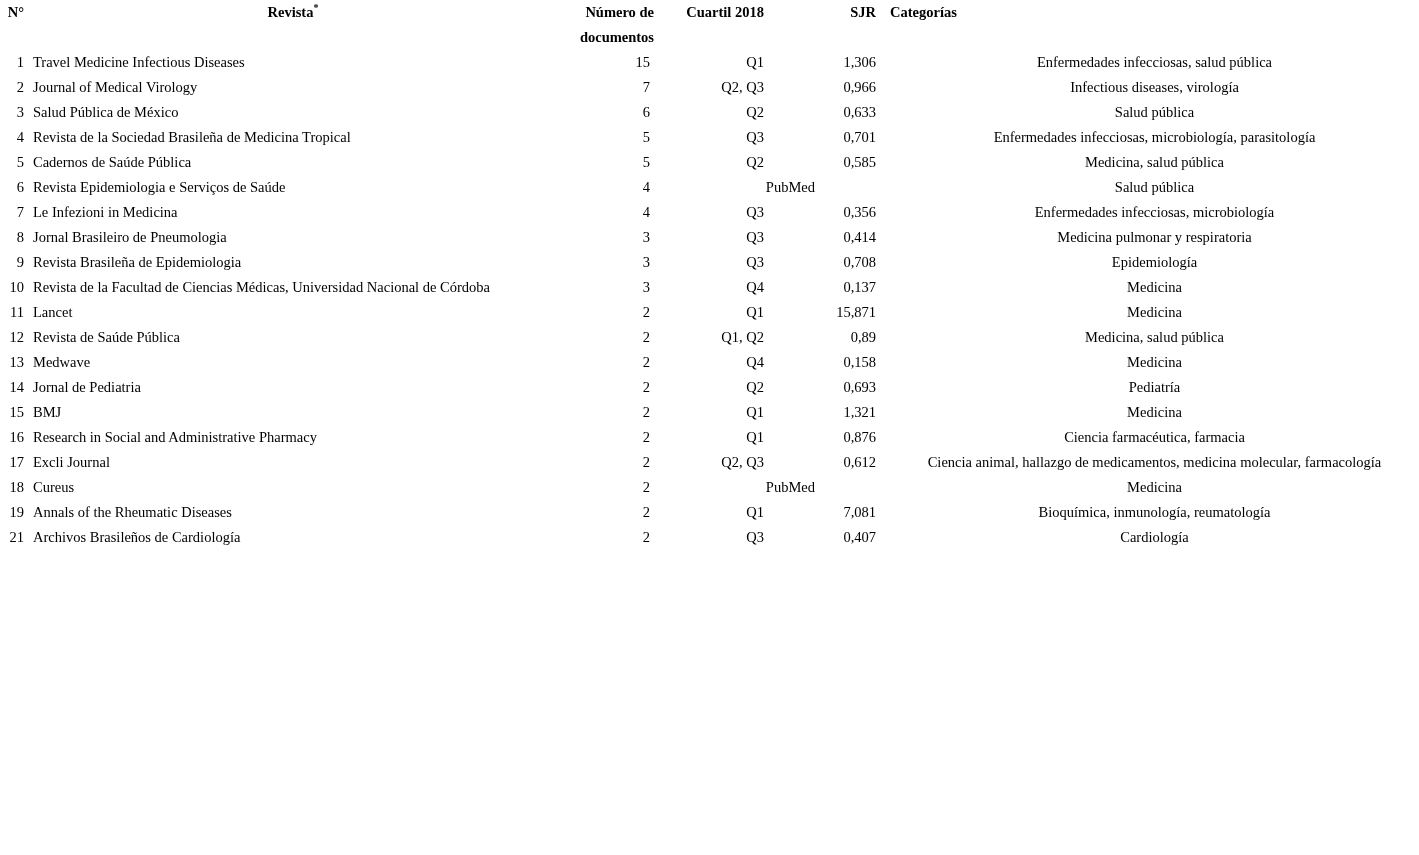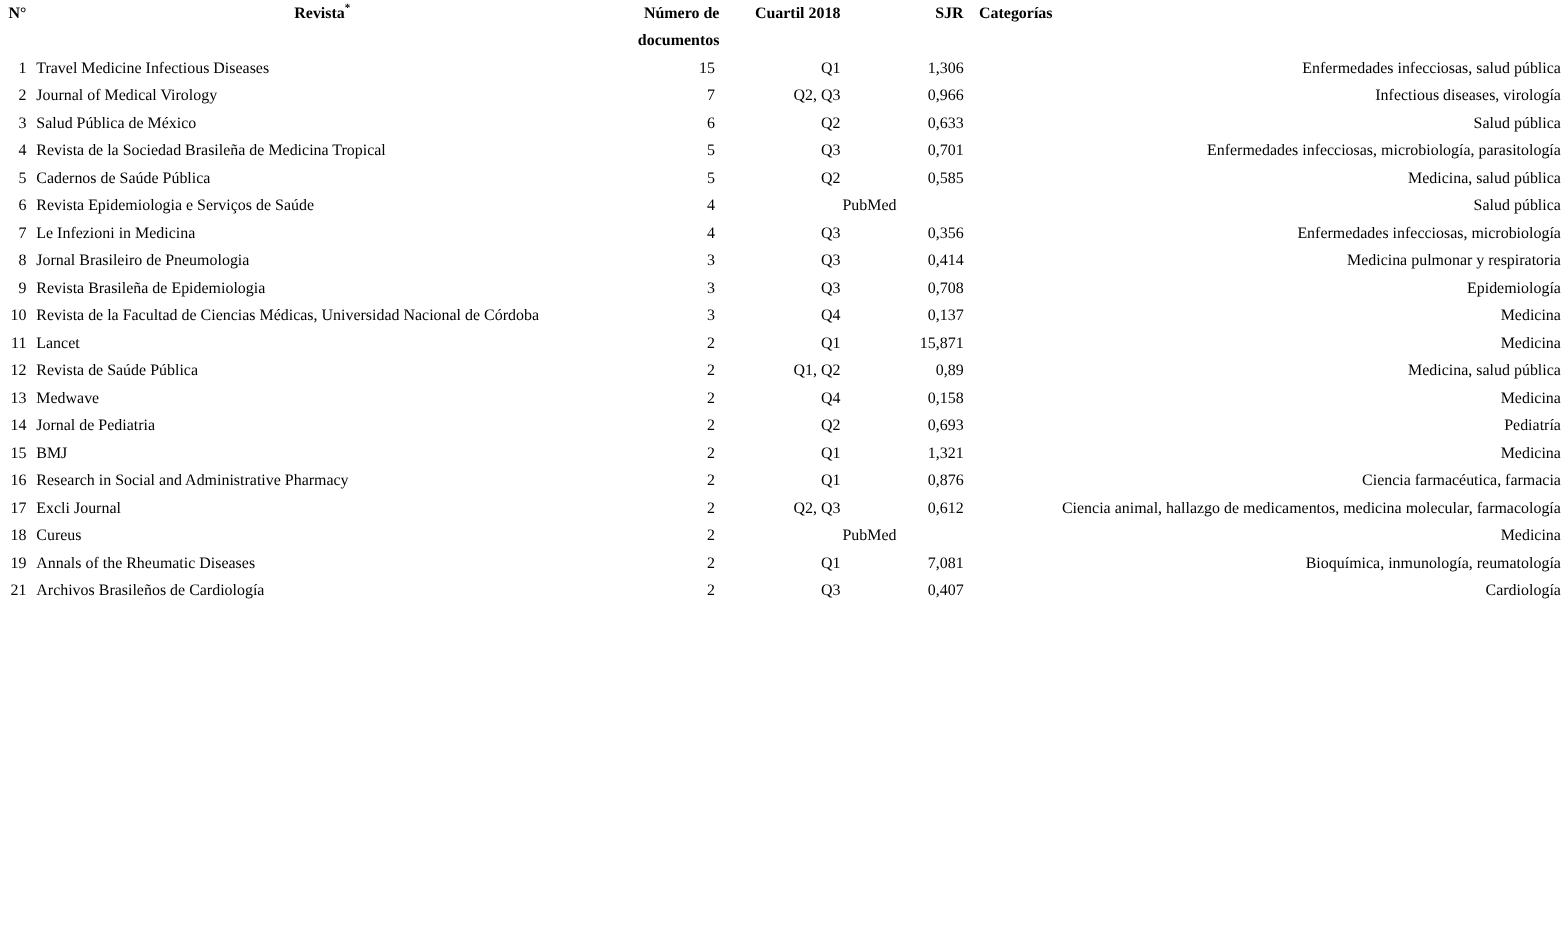--- a/index.html
+++ b/index.html
@@ -53,21 +53,21 @@
   .th-docs  { text-align: right; }
   .th-quart { text-align: right; }
   .th-sjr   { text-align: right; padding-right: 6px !important; margin-top: 24px; }
   .th-cat   { text-align: left; padding-left: 8px !important; }
 
   td.num    { text-align: right; padding-right: 4px !important; }
   td.rev    { text-align: left;  padding-left: 5px !important; }
   td.docs   { text-align: right; padding-right: 4px !important; }
   td.quart  { text-align: right; }
   td.sjr    { text-align: right; padding-right: 6px !important; }
-  td.cat    { text-align: right;  padding-left: 8px !important; }
+  td.cat    { text-align: center;  padding-left: 8px !important; }
 
   
   td.quart.pubmed {
     text-align: right;
     padding-right: 0 !important;
   }
   .pubmed-text {
     display: inline-block;
     position: relative;
     left: 51px;

